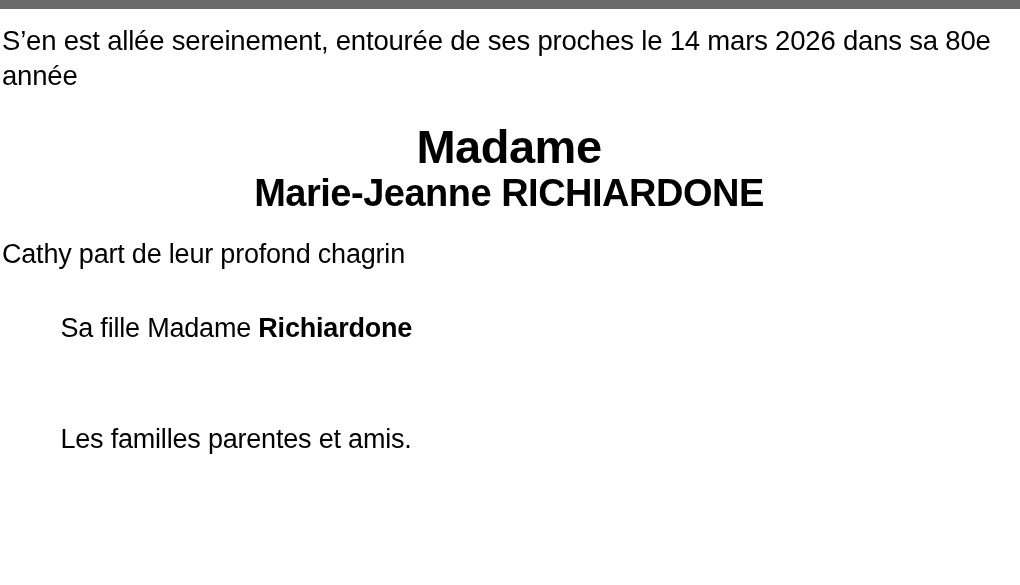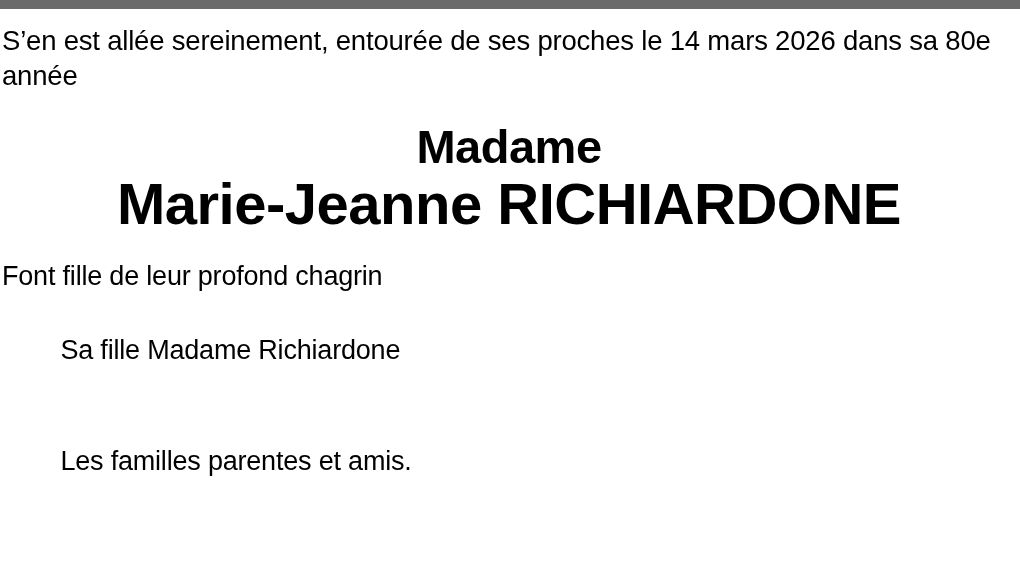--- a/index.html
+++ b/index.html
@@ -44,56 +44,56 @@
     text-align: center;
     font-weight: bold;
     margin-top: 22px;
     letter-spacing: -0.5px;
   }
   .title-line {
     font-size: 47px;
     line-height: 1.12;
   }
   .full-name {
-    font-size: 58px;
+    font-size: 38px;
     line-height: 1.12;
     margin-top: -2px;
   }
   .mourners {
     margin-top: 22px;
     font-size: 27px;
     line-height: 1.37;
     letter-spacing: -0.2px;
   }
   .mourners .line {
     white-space: pre-wrap;
   }
   .mourners b {
-    font-weight: normal;
+    font-weight: bold;
     text-align: center;
   }
 </style>
 </head>
 <body>
 
 <div class="notice">
 
   <div class="rule-top"></div>
 
   <div class="body-area">
 
     <p class="intro">S’en est allée sereinement, entourée de ses proches le 14 mars 2026 dans sa 80e année</p>
 
     <div class="name-block">
       <div class="title-line">Madame</div>
       <div class="full-name">Marie-Jeanne RICHIARDONE</div>
     </div>
 
     <div class="mourners">
-      <div class="line">Font fille de leur profond chagrin</div>
+      <div class="line">Cathy part de leur profond chagrin</div>
       <div class="line">
         <span>Sa fille Madame </span><b>Richiardone</b>
       </div>
       <div class="line">
         <span>Les familles parentes et amis.</span><b></b>
       </div>
     </div>
 
   </div>
 

